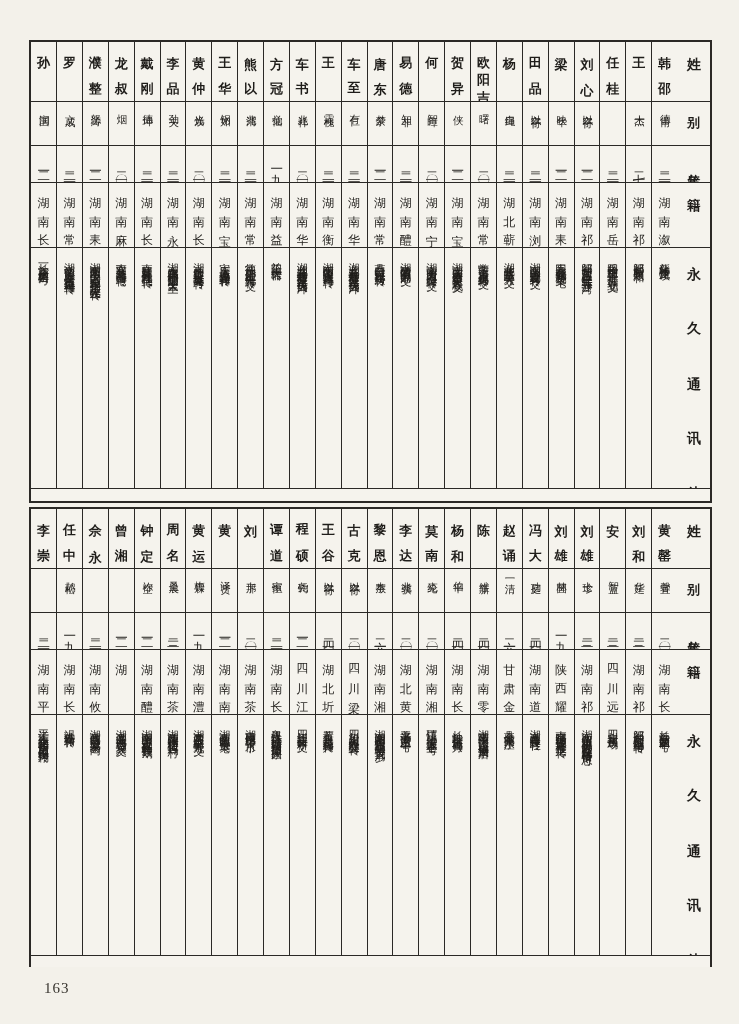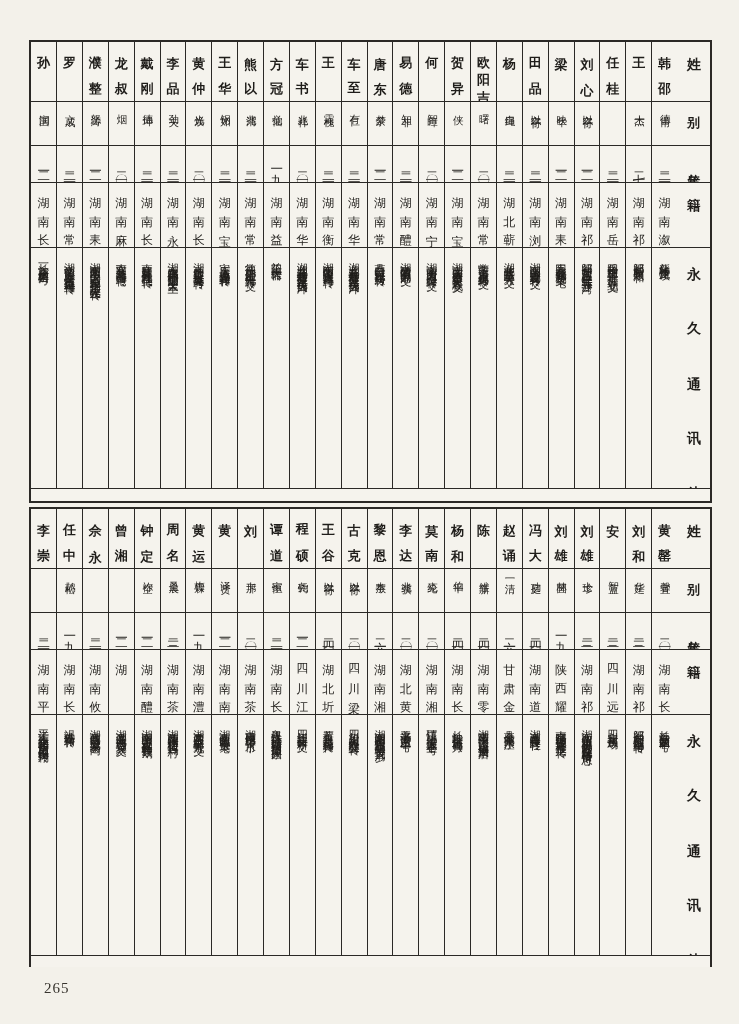--- a/index.html
+++ b/index.html
@@ -974,15 +974,15 @@
             <span>湖南平江</span>
           </div>
           <div class="cell address">
             <span>平江东街泰和裕转南京栖霞山泰翔转</span>
           </div>
         </div>
       </div>
     <div class="strip"></div>
   </div>
 
-  <div class="pageno"><span>265</span></div>
+  <div class="pageno"><span>163</span></div>
 
 </div>
 
 </body></html>

